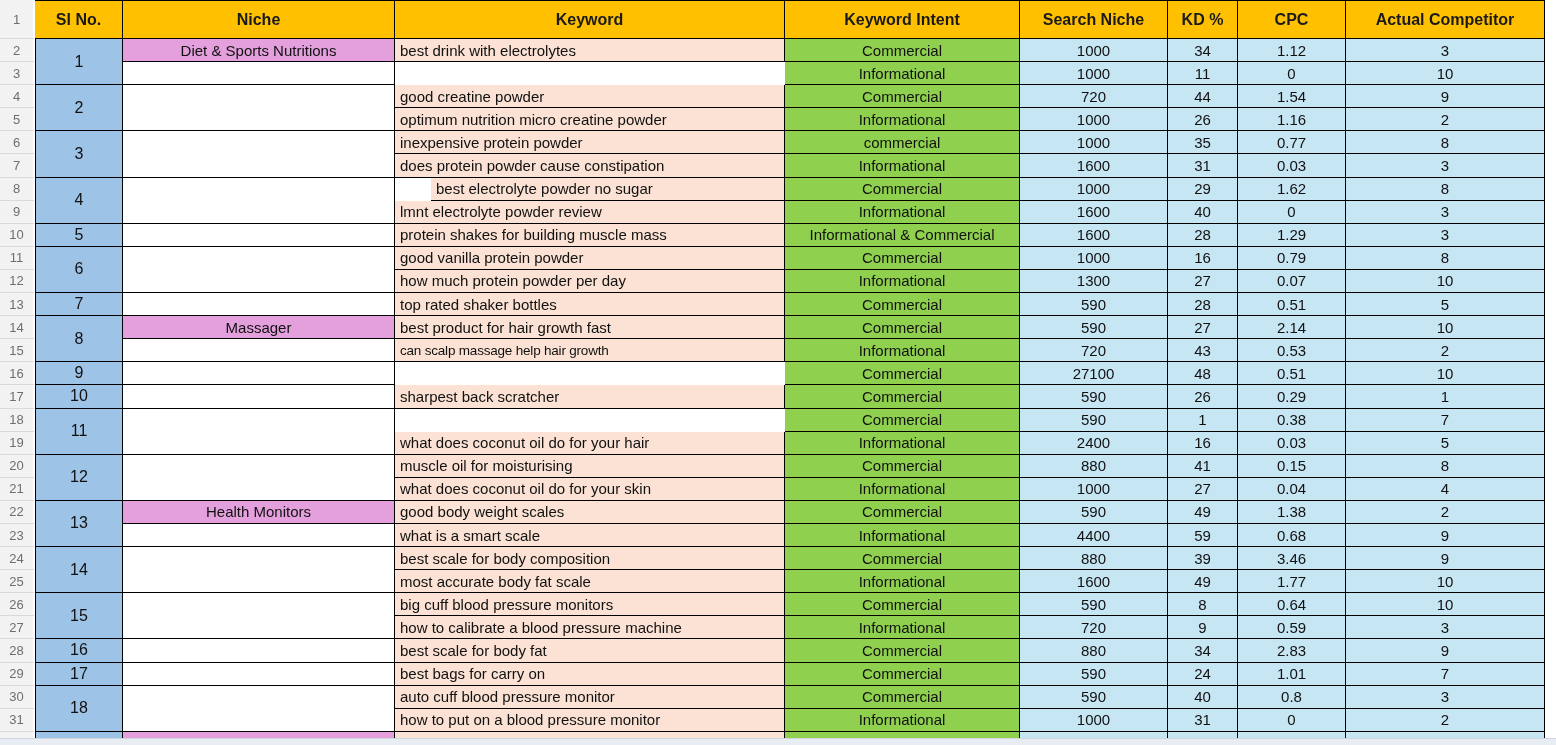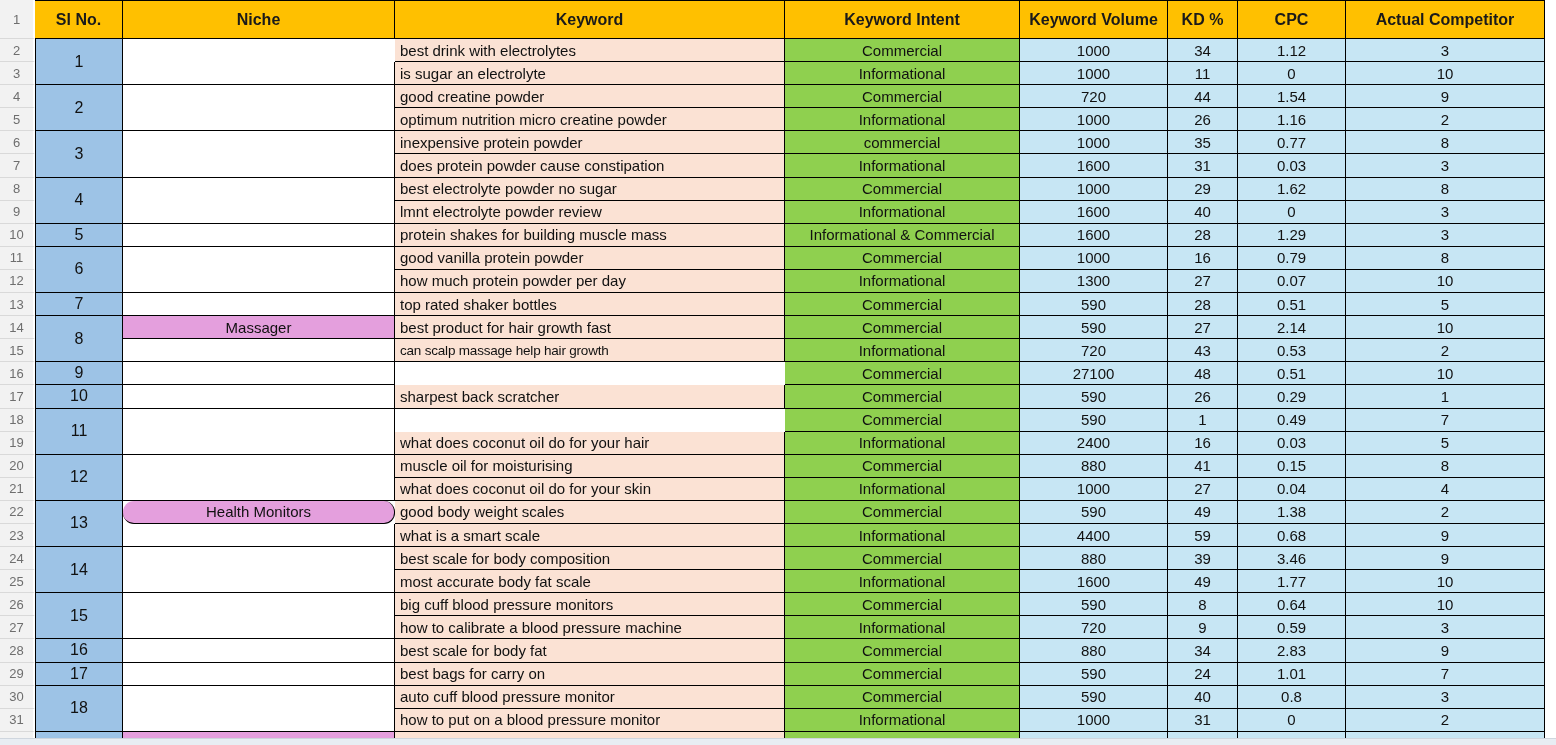--- a/index.html
+++ b/index.html
@@ -44,21 +44,21 @@
 </head>
 <body>
 
 <div id="screen">
   <div id="sheet" style="--header-bg: #FFC000; --sl-bg: #9DC3E6; --niche-bg: #E49FDD; --keyword-bg: #FBE2D4; --intent-bg: #8FD04F; --metric-bg: #C7E6F4;">
       <div class="cell gutter first" style="grid-area: 1 / 1;">1</div>
       <div class="cell hdr" style="grid-area: 1 / 2;">Sl No.</div>
       <div class="cell hdr" style="grid-area: 1 / 3;">Niche</div>
       <div class="cell hdr" style="grid-area: 1 / 4;">Keyword</div>
       <div class="cell hdr" style="grid-area: 1 / 5;">Keyword Intent</div>
-      <div class="cell hdr" style="grid-area: 1 / 6;">Keyword Volume</div>
+      <div class="cell hdr" style="grid-area: 1 / 6;">Search Niche</div>
       <div class="cell hdr" style="grid-area: 1 / 7; text-align: right;">KD %</div>
       <div class="cell hdr" style="grid-area: 1 / 8;">CPC</div>
       <div class="cell hdr" style="grid-area: 1 / 9;">Actual Competitor</div>
       <div class="cell gutter" style="grid-area: 2 / 1;">2</div>
       <div class="cell gutter" style="grid-area: 3 / 1;">3</div>
       <div class="cell gutter" style="grid-area: 4 / 1;">4</div>
       <div class="cell gutter" style="grid-area: 5 / 1;">5</div>
       <div class="cell gutter" style="grid-area: 6 / 1;">6</div>
       <div class="cell gutter" style="grid-area: 7 / 1;">7</div>
       <div class="cell gutter" style="grid-area: 8 / 1;">8</div>
@@ -79,28 +79,28 @@
       <div class="cell gutter" style="grid-area: 23 / 1;">23</div>
       <div class="cell gutter" style="grid-area: 24 / 1;">24</div>
       <div class="cell gutter" style="grid-area: 25 / 1;">25</div>
       <div class="cell gutter" style="grid-area: 26 / 1;">26</div>
       <div class="cell gutter" style="grid-area: 27 / 1;">27</div>
       <div class="cell gutter" style="grid-area: 28 / 1;">28</div>
       <div class="cell gutter" style="grid-area: 29 / 1;">29</div>
       <div class="cell gutter" style="grid-area: 30 / 1;">30</div>
       <div class="cell gutter" style="grid-area: 31 / 1;">31</div>
       <div class="cell c-sl" style="grid-area: 2 / 2 / span 2;">1</div>
+      <div class="cell c-niche pink" style="grid-area: 2 / 3;">Diet &amp; Sports Nutritions</div>
       <div class="cell c-niche" style="grid-area: 3 / 3;"></div>
       <div class="cell c-kw" style="grid-area: 2 / 4;">best drink with electrolytes</div>
       <div class="cell c-intent" style="grid-area: 2 / 5;">Commercial</div>
       <div class="cell c-metric" style="grid-area: 2 / 6;">1000</div>
       <div class="cell c-metric" style="grid-area: 2 / 7;">34</div>
       <div class="cell c-metric" style="grid-area: 2 / 8;">1.12</div>
       <div class="cell c-metric" style="grid-area: 2 / 9;">3</div>
-      <div class="cell c-kw" style="grid-area: 3 / 4;">is sugar an electrolyte</div>
       <div class="cell c-intent" style="grid-area: 3 / 5;">Informational</div>
       <div class="cell c-metric" style="grid-area: 3 / 6;">1000</div>
       <div class="cell c-metric" style="grid-area: 3 / 7;">11</div>
       <div class="cell c-metric" style="grid-area: 3 / 8;">0</div>
       <div class="cell c-metric" style="grid-area: 3 / 9;">10</div>
       <div class="cell c-sl" style="grid-area: 4 / 2 / span 2;">2</div>
       <div class="cell c-niche" style="grid-area: 4 / 3 / span 2;"></div>
       <div class="cell c-kw" style="grid-area: 4 / 4;">good creatine powder</div>
       <div class="cell c-intent" style="grid-area: 4 / 5;">Commercial</div>
       <div class="cell c-metric" style="grid-area: 4 / 6;">720</div>
@@ -122,21 +122,21 @@
       <div class="cell c-metric" style="grid-area: 6 / 8;">0.77</div>
       <div class="cell c-metric" style="grid-area: 6 / 9;">8</div>
       <div class="cell c-kw" style="grid-area: 7 / 4;">does protein powder cause constipation</div>
       <div class="cell c-intent" style="grid-area: 7 / 5;">Informational</div>
       <div class="cell c-metric" style="grid-area: 7 / 6;">1600</div>
       <div class="cell c-metric" style="grid-area: 7 / 7;">31</div>
       <div class="cell c-metric" style="grid-area: 7 / 8;">0.03</div>
       <div class="cell c-metric" style="grid-area: 7 / 9;">3</div>
       <div class="cell c-sl" style="grid-area: 8 / 2 / span 2;">4</div>
       <div class="cell c-niche" style="grid-area: 8 / 3 / span 2;"></div>
-      <div class="cell c-kw" style="grid-area: 8 / 4;">best electrolyte powder no sugar</div>
+      <div class="cell c-kw" style="grid-area: 8 / 4; margin-left: 36px;">best electrolyte powder no sugar</div>
       <div class="cell c-intent" style="grid-area: 8 / 5;">Commercial</div>
       <div class="cell c-metric" style="grid-area: 8 / 6;">1000</div>
       <div class="cell c-metric" style="grid-area: 8 / 7;">29</div>
       <div class="cell c-metric" style="grid-area: 8 / 8;">1.62</div>
       <div class="cell c-metric" style="grid-area: 8 / 9;">8</div>
       <div class="cell c-kw" style="grid-area: 9 / 4;">lmnt electrolyte powder review</div>
       <div class="cell c-intent" style="grid-area: 9 / 5;">Informational</div>
       <div class="cell c-metric" style="grid-area: 9 / 6;">1600</div>
       <div class="cell c-metric" style="grid-area: 9 / 7;">40</div>
       <div class="cell c-metric" style="grid-area: 9 / 8;">0</div>
@@ -199,21 +199,21 @@
       <div class="cell c-intent" style="grid-area: 17 / 5;">Commercial</div>
       <div class="cell c-metric" style="grid-area: 17 / 6;">590</div>
       <div class="cell c-metric" style="grid-area: 17 / 7;">26</div>
       <div class="cell c-metric" style="grid-area: 17 / 8;">0.29</div>
       <div class="cell c-metric" style="grid-area: 17 / 9;">1</div>
       <div class="cell c-sl" style="grid-area: 18 / 2 / span 2;">11</div>
       <div class="cell c-niche" style="grid-area: 18 / 3 / span 2;"></div>
       <div class="cell c-intent" style="grid-area: 18 / 5;">Commercial</div>
       <div class="cell c-metric" style="grid-area: 18 / 6;">590</div>
       <div class="cell c-metric" style="grid-area: 18 / 7;">1</div>
-      <div class="cell c-metric" style="grid-area: 18 / 8;">0.49</div>
+      <div class="cell c-metric" style="grid-area: 18 / 8;">0.38</div>
       <div class="cell c-metric" style="grid-area: 18 / 9;">7</div>
       <div class="cell c-kw" style="grid-area: 19 / 4;">what does coconut oil do for your hair</div>
       <div class="cell c-intent" style="grid-area: 19 / 5;">Informational</div>
       <div class="cell c-metric" style="grid-area: 19 / 6;">2400</div>
       <div class="cell c-metric" style="grid-area: 19 / 7;">16</div>
       <div class="cell c-metric" style="grid-area: 19 / 8;">0.03</div>
       <div class="cell c-metric" style="grid-area: 19 / 9;">5</div>
       <div class="cell c-sl" style="grid-area: 20 / 2 / span 2;">12</div>
       <div class="cell c-niche" style="grid-area: 20 / 3 / span 2;"></div>
       <div class="cell c-kw" style="grid-area: 20 / 4;">muscle oil for moisturising</div>
@@ -222,21 +222,21 @@
       <div class="cell c-metric" style="grid-area: 20 / 7;">41</div>
       <div class="cell c-metric" style="grid-area: 20 / 8;">0.15</div>
       <div class="cell c-metric" style="grid-area: 20 / 9;">8</div>
       <div class="cell c-kw" style="grid-area: 21 / 4;">what does coconut oil do for your skin</div>
       <div class="cell c-intent" style="grid-area: 21 / 5;">Informational</div>
       <div class="cell c-metric" style="grid-area: 21 / 6;">1000</div>
       <div class="cell c-metric" style="grid-area: 21 / 7;">27</div>
       <div class="cell c-metric" style="grid-area: 21 / 8;">0.04</div>
       <div class="cell c-metric" style="grid-area: 21 / 9;">4</div>
       <div class="cell c-sl" style="grid-area: 22 / 2 / span 2;">13</div>
-      <div class="cell c-niche pink" style="grid-area: 22 / 3; border-radius: 11px;">Health Monitors</div>
+      <div class="cell c-niche pink" style="grid-area: 22 / 3;">Health Monitors</div>
       <div class="cell c-niche" style="grid-area: 23 / 3;"></div>
       <div class="cell c-kw" style="grid-area: 22 / 4;">good body weight scales</div>
       <div class="cell c-intent" style="grid-area: 22 / 5;">Commercial</div>
       <div class="cell c-metric" style="grid-area: 22 / 6;">590</div>
       <div class="cell c-metric" style="grid-area: 22 / 7;">49</div>
       <div class="cell c-metric" style="grid-area: 22 / 8;">1.38</div>
       <div class="cell c-metric" style="grid-area: 22 / 9;">2</div>
       <div class="cell c-kw" style="grid-area: 23 / 4;">what is a smart scale</div>
       <div class="cell c-intent" style="grid-area: 23 / 5;">Informational</div>
       <div class="cell c-metric" style="grid-area: 23 / 6;">4400</div>

